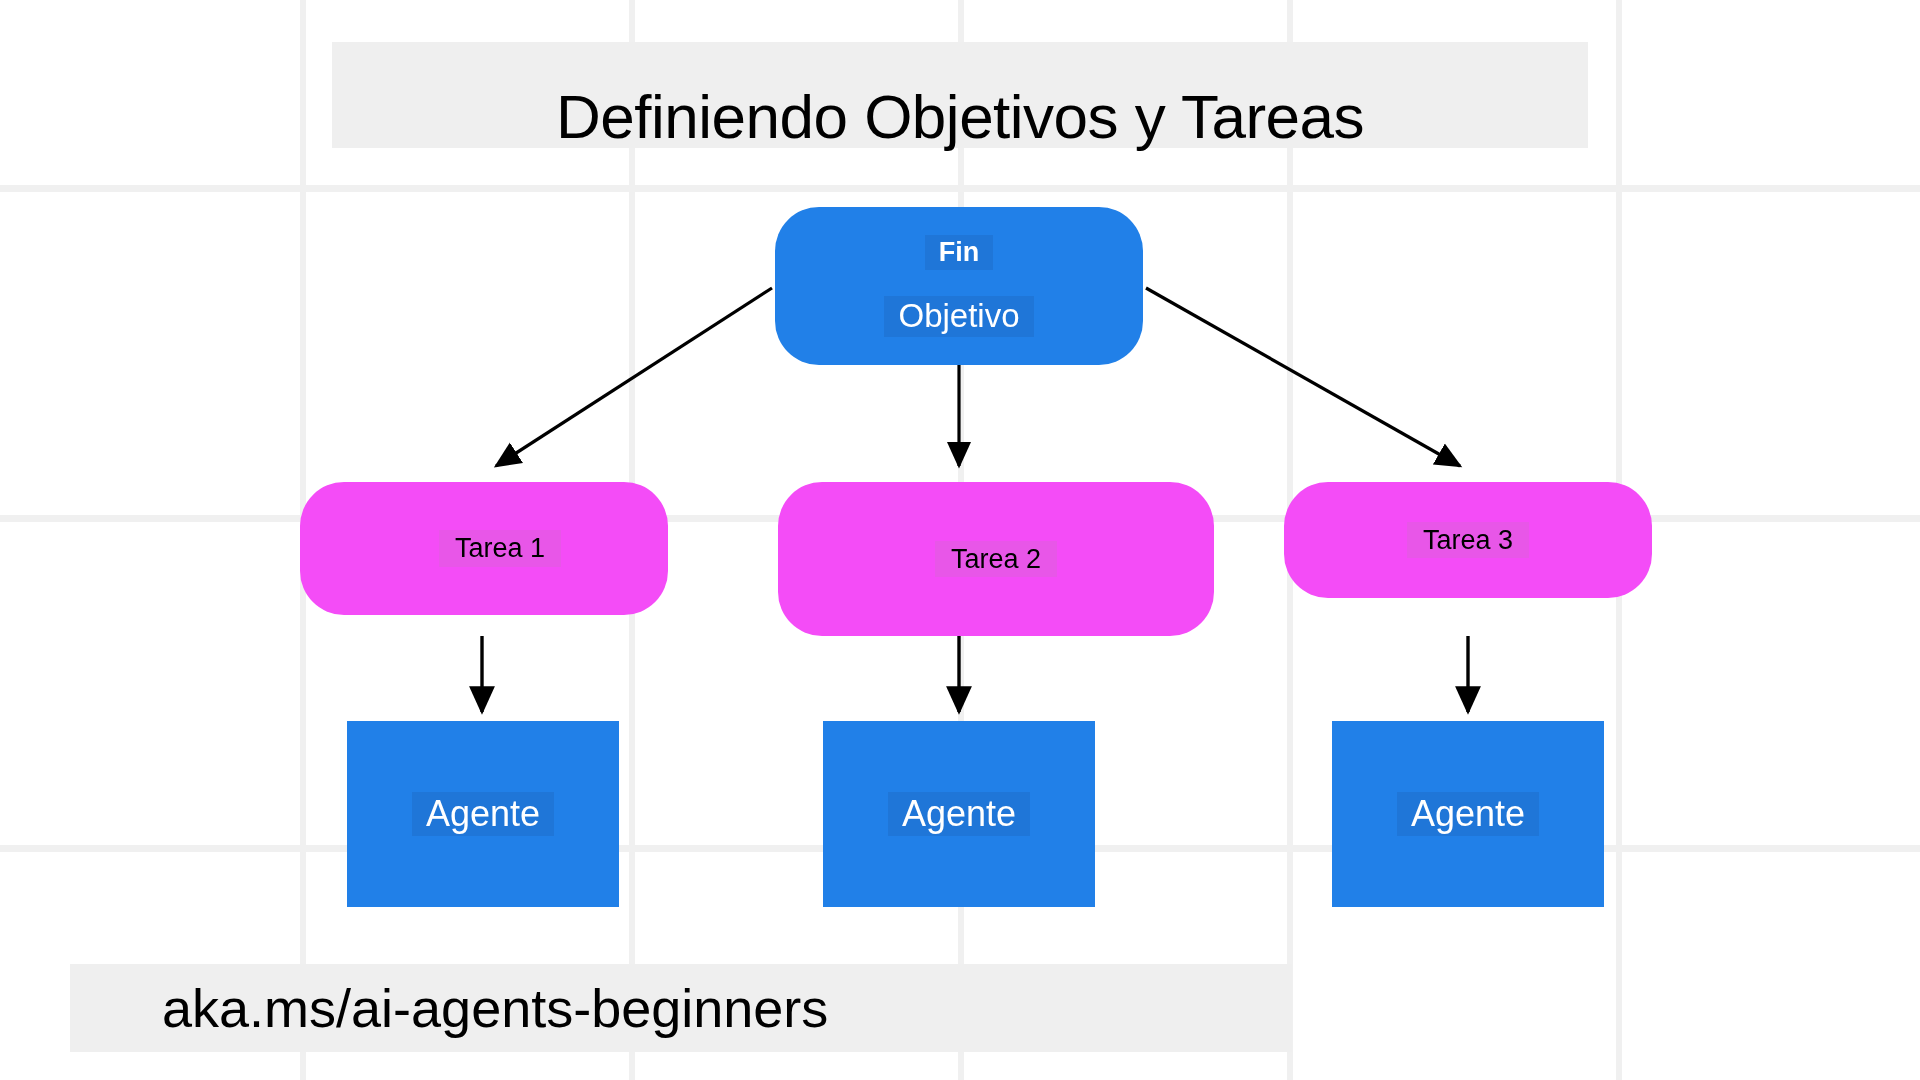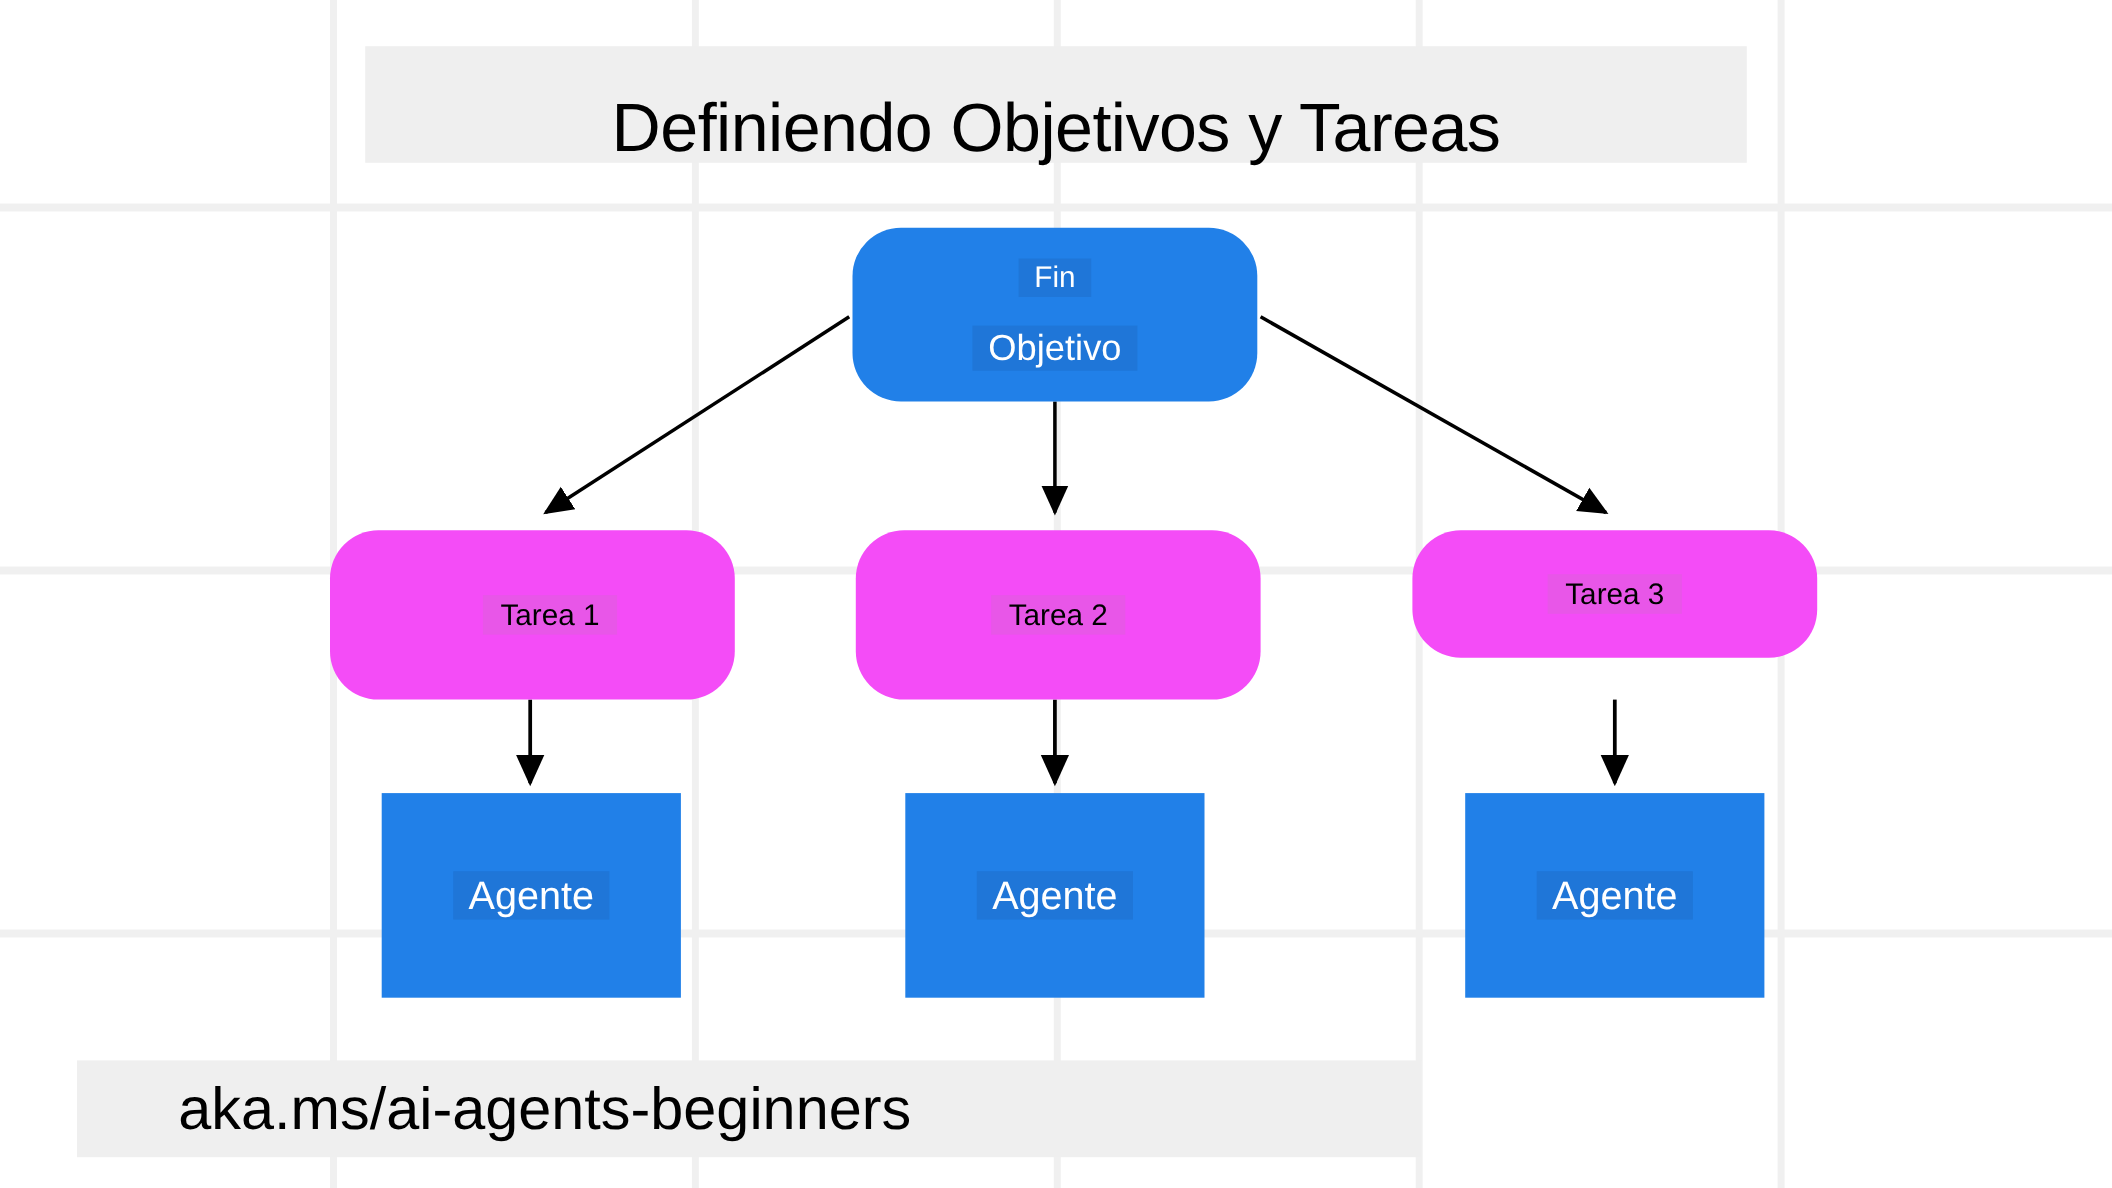--- a/index.html
+++ b/index.html
@@ -75,21 +75,21 @@
     background: #1F76D8;
     padding: 2px 14px;
   }
   .lbl-on-pink {
     background: #E856E8;
     padding: 3px 16px;
   }
 
   .goal-title {
     font-size: 27px;
-    font-weight: 400;
+    font-weight: 700;
     margin-bottom: 26px;
   }
   .goal-sub {
     font-size: 33px;
     font-weight: 400;
   }
   .task-label {
     font-size: 27px;
     font-weight: 400;
   }
@@ -177,25 +177,25 @@
     <line x1="959" y1="636" x2="959" y2="712" stroke="#000000" stroke-width="3.4" marker-end="url(#ah)"></line>
 
     <line x1="1468" y1="636" x2="1468" y2="712" stroke="#000000" stroke-width="3.4" marker-end="url(#ah)"></line>
   </svg>
 
   <div class="node node-goal" style="left:775px; top:207px; width:368px; height:158px;">
     <span class="lbl lbl-on-blue goal-title">Fin</span>
     <span class="lbl lbl-on-blue goal-sub">Objetivo</span>
   </div>
 
-  <div class="node node-task" style="left:300px; top:482px; width:368px; height:154px;padding-left:32px;">
+  <div class="node node-task" style="left:300px; top:482px; width:368px; height:133px;padding-left:32px;">
     <span class="lbl lbl-on-pink task-label">Tarea 1</span>
   </div>
 
-  <div class="node node-task" style="left:778px; top:482px; width:368px; height:154px;">
+  <div class="node node-task" style="left:778px; top:482px; width:436px; height:154px;">
     <span class="lbl lbl-on-pink task-label">Tarea 2</span>
   </div>
 
   <div class="node node-task" style="left:1284px; top:482px; width:368px; height:116px;">
     <span class="lbl lbl-on-pink task-label">Tarea 3</span>
   </div>
 
   <div class="node node-agent" style="left:347px; top:721px; width:272px; height:186px;">
     <span class="lbl lbl-on-blue agent-label">Agente</span>
   </div>

